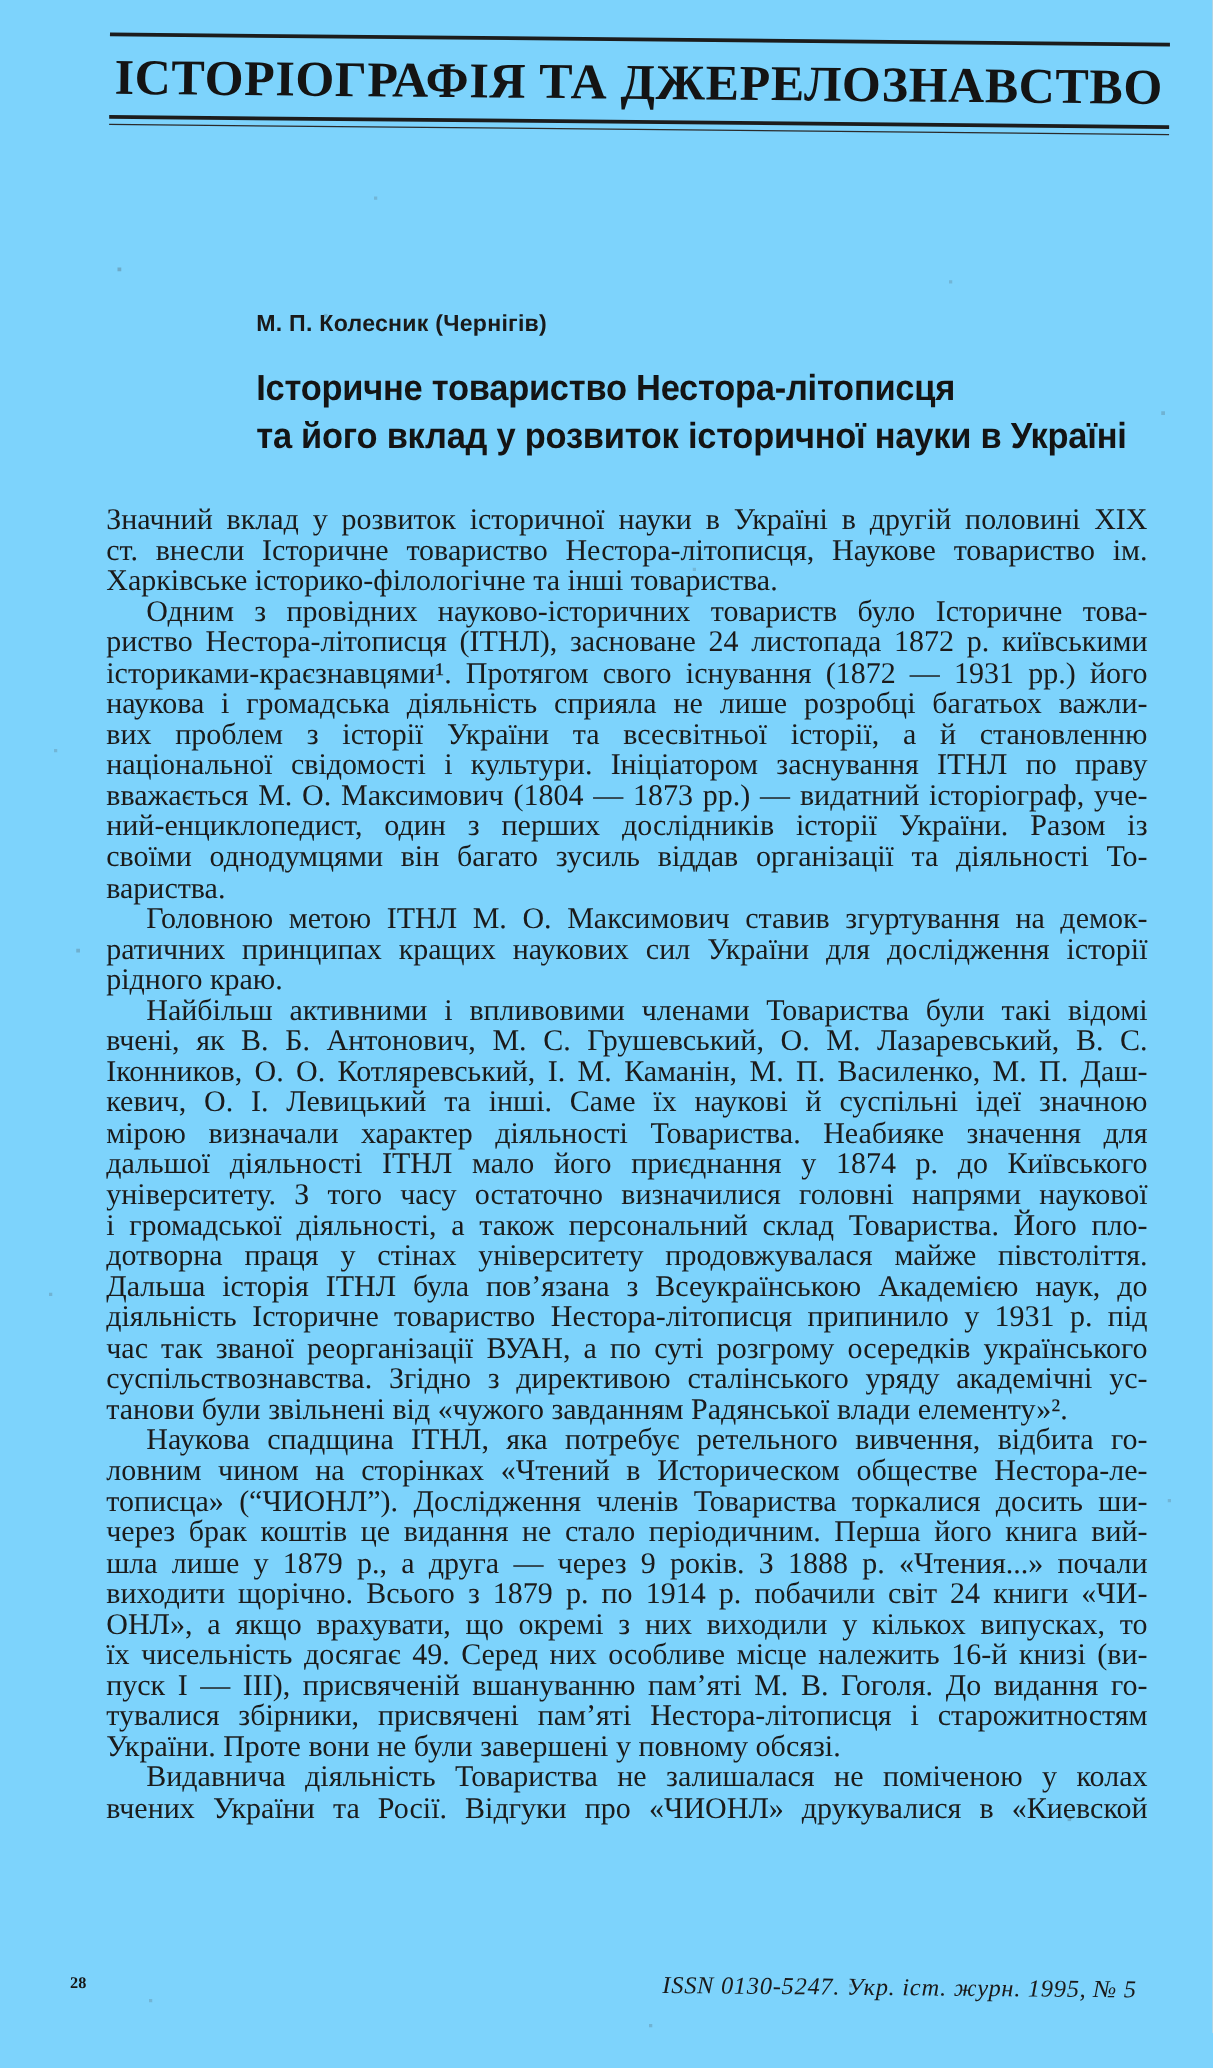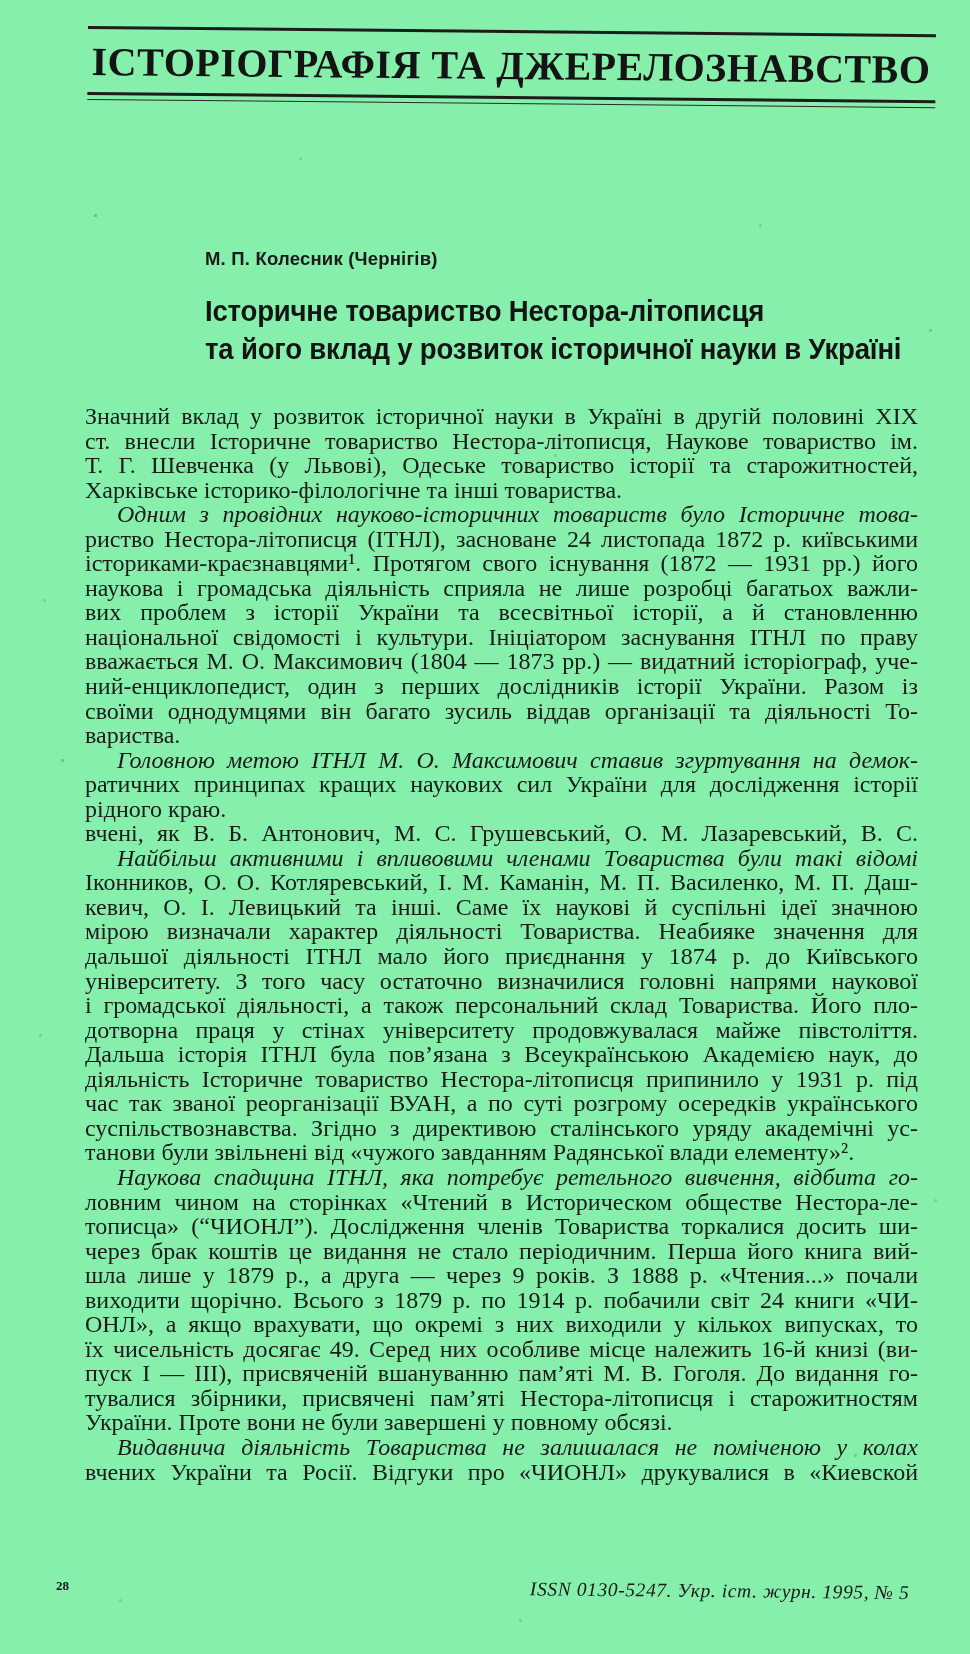--- a/index.html
+++ b/index.html
@@ -1,21 +1,21 @@
 <!DOCTYPE html>
 <html><head>
 <meta charset="utf-8">
 <style>
   html, body { margin: 0; padding: 0; background: #d8d6d2; }
   .page {
     position: relative;
     width: 970px;
     height: 1654px;
     margin: 0 auto;
-    background: #86efac;
+    background: #7dd3fc;
     overflow: hidden;
     color: #161616;
     font-family: "Liberation Serif", "DejaVu Serif", serif;
   }
   
   .speckles {
     position: absolute; left: 0; top: 0; width: 1px; height: 1px;
     background: transparent;
     box-shadow:
       95px 215px 0 1px rgba(70,70,70,.28),
@@ -86,21 +86,21 @@
     line-height: 24.55px;
     color: #1b1b1b;
   }
   .article-body .line {
     text-align: justify;
     text-align-last: justify;
     height: 24.55px;
     overflow: visible;
     white-space: normal;
   }
-  .article-body .line.indent { padding-left: 32px; font-style: italic; }
+  .article-body .line.indent { padding-left: 32px; }
   .article-body .line.para-end { text-align-last: left; }
 
   .footer-pagenum {
     position: absolute;
     left: 56px; top: 1578px;
     font-weight: bold;
     font-size: 13px;
     color: #161616;
   }
   .footer-issn {
@@ -132,37 +132,36 @@
   <div class="byline">М. П. Колесник (Чернігів)</div>
 
   <div class="article-title">
     <div>Історичне товариство Нестора-літописця</div>
     <div>та його вклад у розвиток історичної науки в Україні</div>
   </div>
 
   <div class="article-body">
       <div class="line">Значний вклад у розвиток історичної науки в Україні в другій половині XIX</div>
       <div class="line">ст. внесли Історичне товариство Нестора-літописця, Наукове товариство ім.</div>
-      <div class="line">Т. Г. Шевченка (у Львові), Одеське товариство історії та старожитностей,</div>
       <div class="line para-end">Харківське історико-філологічне та інші товариства.</div>
       <div class="line indent">Одним з провідних науково-історичних товариств було Історичне това-</div>
       <div class="line">риство Нестора-літописця (ІТНЛ), засноване 24 листопада 1872 р. київськими</div>
       <div class="line">істориками-краєзнавцями¹. Протягом свого існування (1872 — 1931 рр.) його</div>
       <div class="line">наукова і громадська діяльність сприяла не лише розробці багатьох важли-</div>
       <div class="line">вих проблем з історії України та всесвітньої історії, а й становленню</div>
       <div class="line">національної свідомості і культури. Ініціатором заснування ІТНЛ по праву</div>
       <div class="line">вважається М. О. Максимович (1804 — 1873 рр.) — видатний історіограф, уче-</div>
       <div class="line">ний-енциклопедист, один з перших дослідників історії України. Разом із</div>
       <div class="line">своїми однодумцями він багато зусиль віддав організації та діяльності То-</div>
       <div class="line para-end">вариства.</div>
       <div class="line indent">Головною метою ІТНЛ М. О. Максимович ставив згуртування на демок-</div>
       <div class="line">ратичних принципах кращих наукових сил України для дослідження історії</div>
       <div class="line para-end">рідного краю.</div>
+      <div class="line indent">Найбільш активними і впливовими членами Товариства були такі відомі</div>
       <div class="line">вчені, як В. Б. Антонович, М. С. Грушевський, О. М. Лазаревський, В. С.</div>
-      <div class="line indent">Найбільш активними і впливовими членами Товариства були такі відомі</div>
       <div class="line">Іконников, О. О. Котляревський, І. М. Каманін, М. П. Василенко, М. П. Даш-</div>
       <div class="line">кевич, О. І. Левицький та інші. Саме їх наукові й суспільні ідеї значною</div>
       <div class="line">мірою визначали характер діяльності Товариства. Неабияке значення для</div>
       <div class="line">дальшої діяльності ІТНЛ мало його приєднання у 1874 р. до Київського</div>
       <div class="line">університету. З того часу остаточно визначилися головні напрями наукової</div>
       <div class="line">і громадської діяльності, а також персональний склад Товариства. Його пло-</div>
       <div class="line">дотворна праця у стінах університету продовжувалася майже півстоліття.</div>
       <div class="line">Дальша історія ІТНЛ була пов’язана з Всеукраїнською Академією наук, до</div>
       <div class="line">діяльність Історичне товариство Нестора-літописця припинило у 1931 р. під</div>
       <div class="line">час так званої реорганізації ВУАН, а по суті розгрому осередків українського</div>

